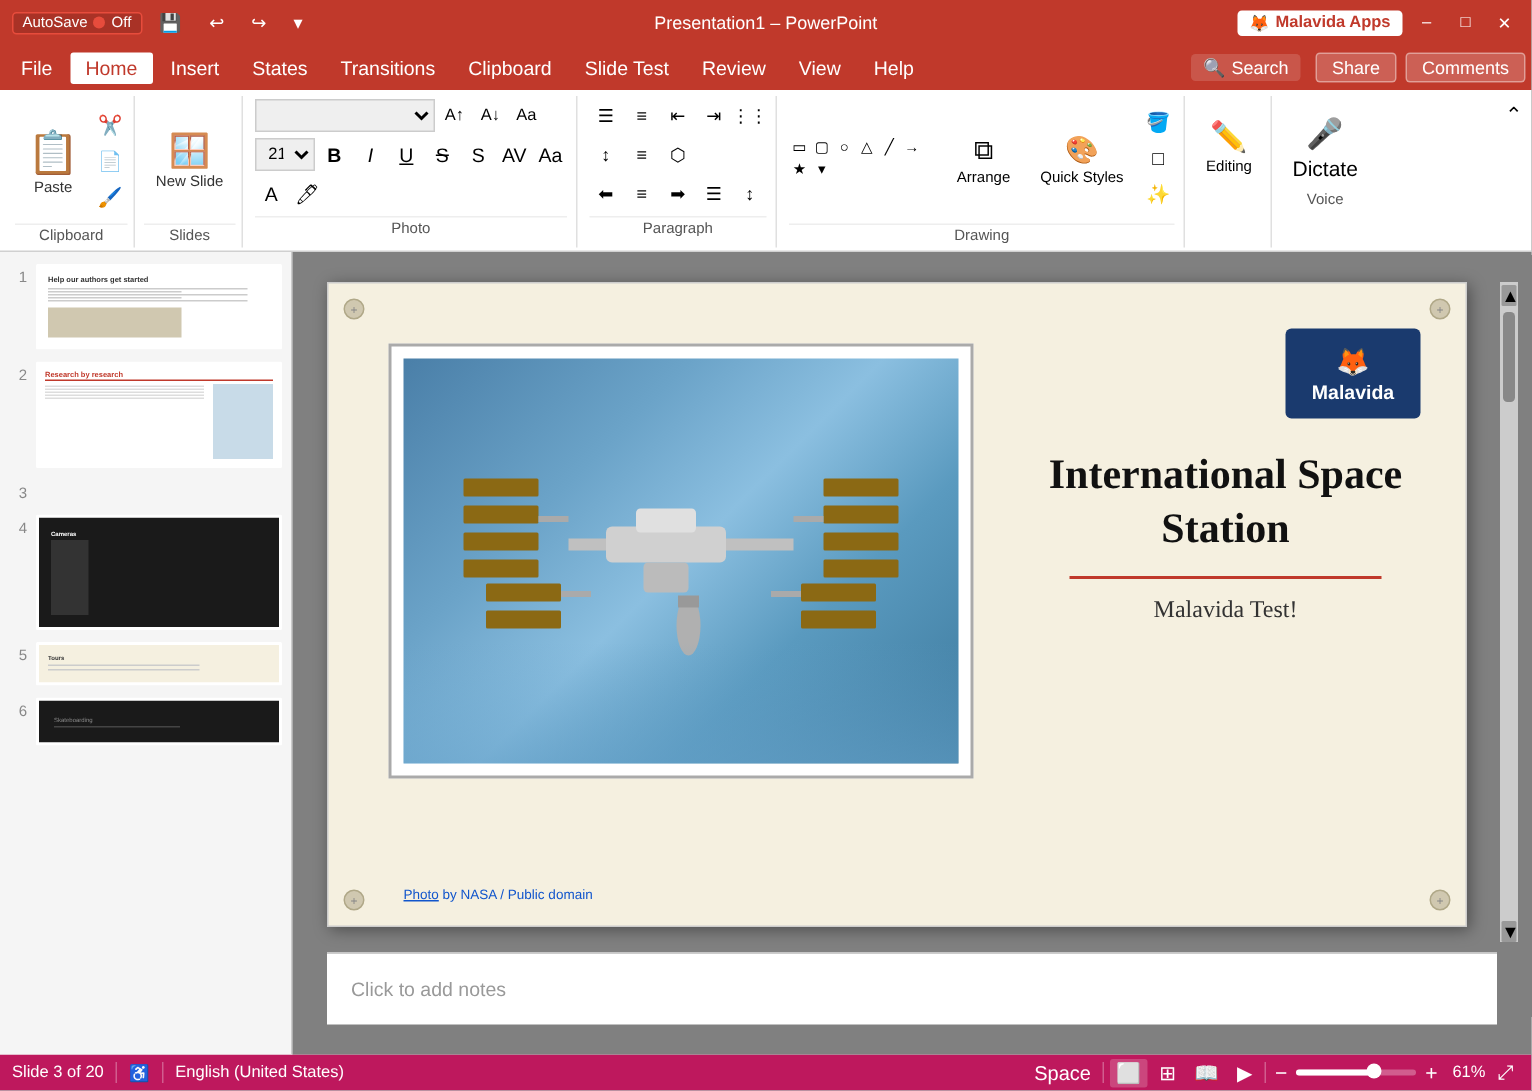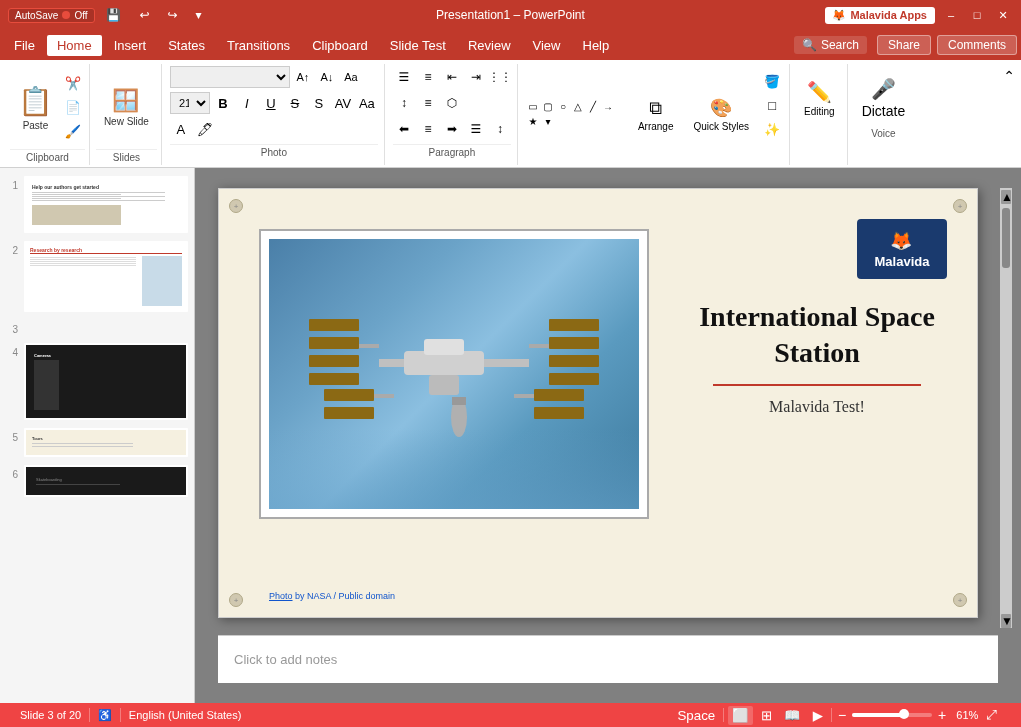--- a/index.html
+++ b/index.html
@@ -216,24 +216,24 @@
       display: flex;
       align-items: center;
       padding: 0 16px;
       color: #999;
       font-size: 13px;
     }
 
     
     .status-bar {
       height: 24px;
-      background: #ef4444;
+      background: #be185d;
       display: flex;
       align-items: center;
-      padding: 0 20px;
+      padding: 0 8px;
       color: white;
       font-size: 11px;
       gap: 8px;
     }
     .status-bar-left { display: flex; align-items: center; gap: 8px; flex: 1; }
     .status-bar-right { display: flex; align-items: center; gap: 4px; }
     .status-divider { width: 1px; height: 14px; background: rgba(255,255,255,0.3); }
     .zoom-btn { background: none; border: none; color: white; cursor: pointer; font-size: 14px; padding: 0 2px; }
     .zoom-bar { width: 80px; height: 4px; background: rgba(255,255,255,0.3); border-radius: 2px; position: relative; }
     .zoom-bar-fill { height: 100%; width: 65%; background: white; border-radius: 2px; }
@@ -405,20 +405,21 @@
         <button class="big-btn" style="min-width:36px;min-height:60px;">
           <span style="font-size:18px;">🎨</span>
           <span style="font-size:10px;">Quick Styles</span>
         </button>
         <div style="display:flex;flex-direction:column;gap:2px;align-self:flex-start;margin-top:4px;">
           <button class="format-btn">🪣</button>
           <button class="format-btn">□</button>
           <button class="format-btn">✨</button>
         </div>
       </div>
+      <div style="font-size:10px;color:#555;text-align:center;border-top:1px solid #eee;padding-top:2px;">Drawing</div>
     </div>
 
     <div class="editing-group">
       <button class="big-btn" style="min-height:60px;">
         <span style="font-size:20px;">✏️</span>
         <span style="font-size:10px;">Editing</span>
       </button>
       <div style="font-size:10px;color:#555;width:100%;text-align:center;"></div>
     </div>
 

